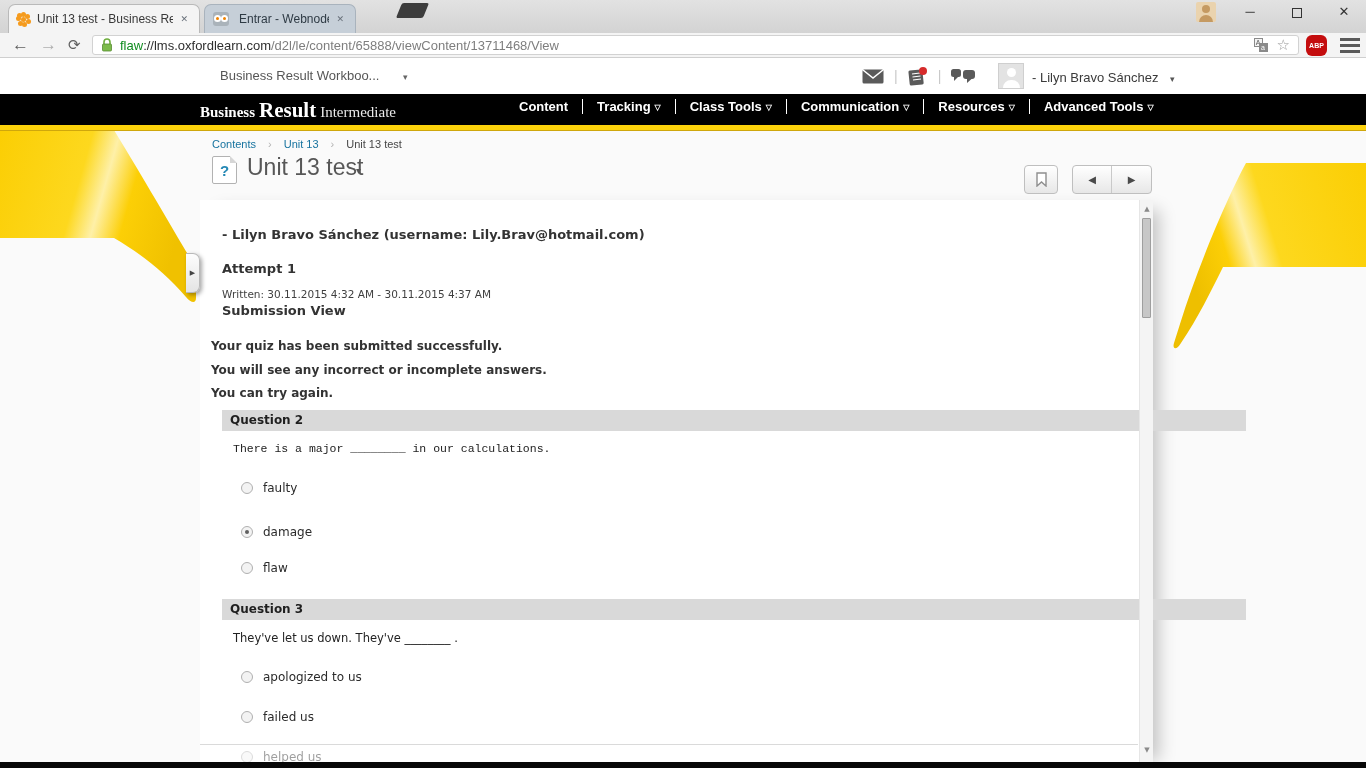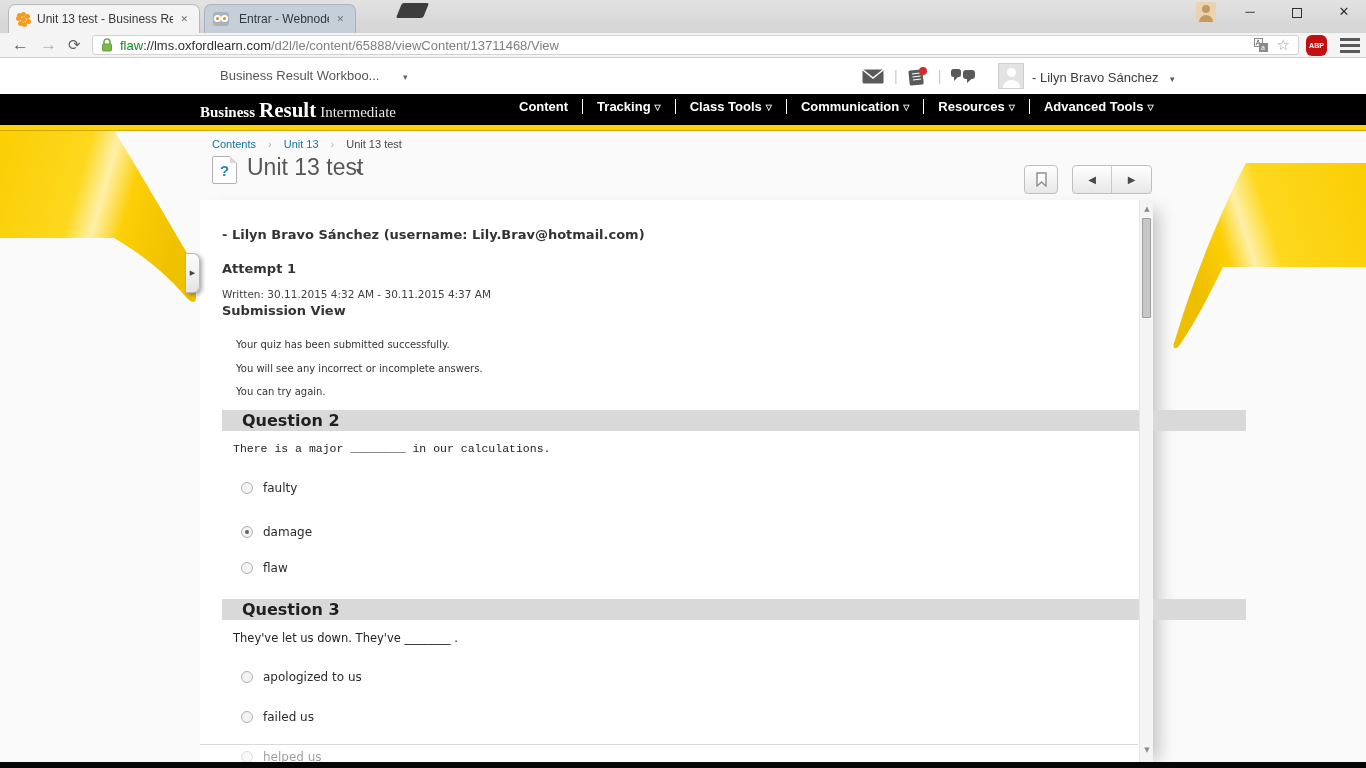--- a/index.html
+++ b/index.html
@@ -104,23 +104,23 @@
   .pager .half.first { border-right:1px solid #c9c9c9; }
 
   
   .panel { position:absolute; left:200px; top:200px; width:953px; height:562px; background:#fff; z-index:2;
            box-shadow:12px 4px 16px -6px rgba(0,0,0,.22); font-family:"DejaVu Sans", sans-serif; color:#333; }
   .p-abs { position:absolute; white-space:nowrap; }
   .student { left:22px; top:27px; font-size:13px; font-weight:bold; }
   .attempt { left:22px; top:61px; font-size:13px; font-weight:bold; }
   .written { left:22px; top:88px; font-size:10.5px; color:#3f3f3f; }
   .subview { left:22px; top:103px; font-size:13px; font-weight:bold; }
-  .msg { left:36px; font-size:10px; font-weight:normal; }
-  .qheader { left:22px; width:1024px; height:21px; background:#d9d9d9; font-size:16px; font-weight:bold;
-             line-height:21px; padding-left:20px; color:#1f1f1f; }
+  .msg { left:11px; font-size:12px; font-weight:bold; }
+  .qheader { left:22px; width:1024px; height:21px; background:#d9d9d9; font-size:12px; font-weight:bold;
+             line-height:21px; padding-left:8px; color:#1f1f1f; }
   .qprompt { left:33px; font-size:11.5px; color:#222; }
   .opt { left:41px; display:flex; align-items:center; }
   .radio { width:12px; height:12px; border-radius:50%; background:#f3f3f3; border:1px solid #b0b0b0;
            margin-right:10px; position:relative; cursor:pointer; flex:none; }
   .radio.selected::after { content:""; position:absolute; left:3px; top:3px; width:4px; height:4px;
            border-radius:50%; background:#606060; }
   .opt-label { font-size:12px; color:#2b2b2b; }
   .faded { opacity:.45; }
   .inner-divider { left:0; top:544px; width:938px; border-top:1px solid #dadada; height:0; }
 

